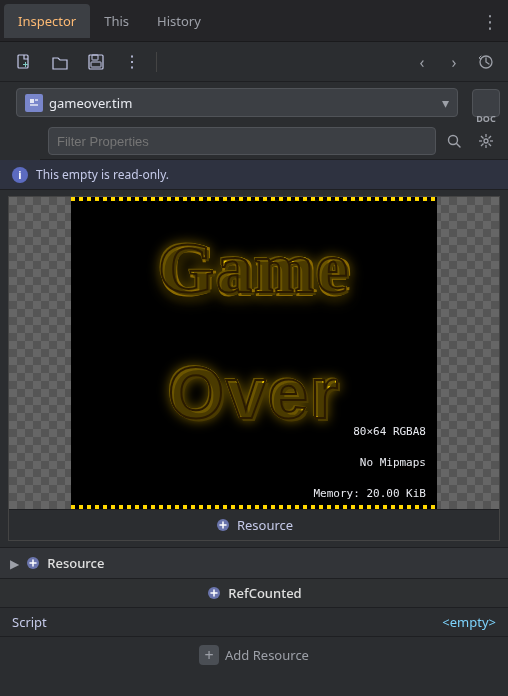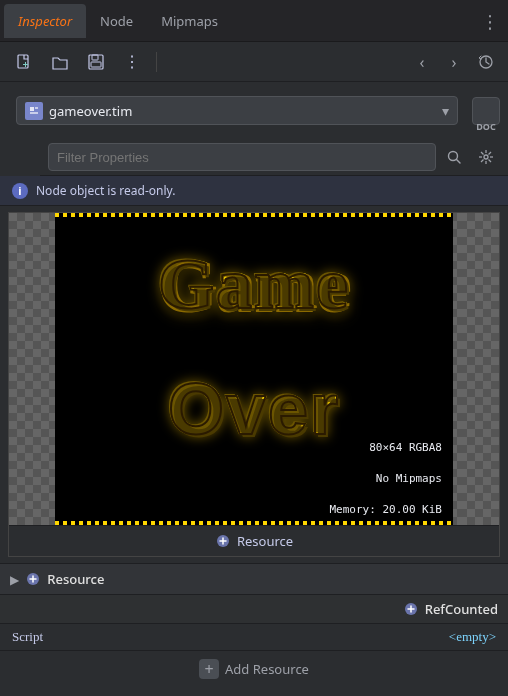--- a/index.html
+++ b/index.html
@@ -24,22 +24,21 @@
     }
     .tab {
       padding: 8px 14px;
       border-radius: 4px 4px 0 0;
       cursor: pointer;
       font-size: 13px;
       color: #9da0a8;
     }
     .tab.active {
       background: #3c3f44;
-      color: #f97316;
-      font-style: italic;
+      color: #fdba74;
     }
     .tab-spacer { flex: 1; }
     .tab-menu-btn {
       width: 28px; height: 28px;
       display: flex; align-items: center; justify-content: center;
       border-radius: 4px;
       cursor: pointer;
       color: #9da0a8;
       font-size: 18px;
     }
@@ -75,21 +74,21 @@
     }
     .toolbar-right { margin-left: auto; display: flex; align-items: center; gap: 4px; }
 
     
     .file-selector {
       display: flex;
       align-items: center;
       background: #3c3f44;
       border-radius: 4px;
       padding: 4px 8px;
-      margin: 10px 8px;
+      margin: 2px 8px;
       cursor: pointer;
       gap: 6px;
       border: 1px solid #505358;
     }
     .file-icon {
       width: 18px; height: 18px;
       background: #7986cb;
       border-radius: 2px;
       display: flex; align-items: center; justify-content: center;
       font-size: 10px;
@@ -180,21 +179,21 @@
       background-image:
         repeating-conic-gradient(#555 0% 25%, #666 0% 50%);
       background-size: 16px 16px;
       position: relative;
       overflow: hidden;
     }
     .image-canvas {
       position: absolute;
       top: 0; left: 50%;
       transform: translateX(-50%);
-      width: 398px;
+      width: 366px;
       height: 312px;
       display: flex;
       align-items: center;
       justify-content: center;
       background: #000;
     }
     
     .gameover-art {
       width: 398px;
       height: 312px;
@@ -314,28 +313,27 @@
       color: #e0e0e0;
       font-weight: 500;
     }
     .subsection-header {
       display: flex;
       align-items: center;
       background: #2e3032;
       padding: 5px 10px;
       border-bottom: 1px solid #1e1f22;
       gap: 6px;
-      justify-content: flex-end;
+      justify-content: center;
     }
     .property-row {
       display: flex;
       align-items: center;
       padding: 5px 12px;
       border-bottom: 1px solid #1e1f22;
-      font-family: Liberation Serif, serif;
     }
     .property-label {
       flex: 1;
       color: #c5cae9;
       font-size: 13px;
     }
     .property-value {
       color: #7dd3fc;
       font-size: 13px;
     }
@@ -370,24 +368,24 @@
     .res-icon svg { width: 16px; height: 16px; }
   </style>
 </head>
 <body>
 
 <div class="tab-bar">
   <div class="tab active">
     <span>Inspector</span>
   </div>
   <div class="tab">
-    <span>Node</span>
+    <span>This</span>
   </div>
   <div class="tab">
-    <span>Mipmaps</span>
+    <span>History</span>
   </div>
   <div class="tab-spacer"></div>
   <div class="tab-menu-btn">⋮</div>
 </div>
 
 <div class="toolbar">
   <button class="toolbar-btn" title="New">
 
     <svg width="18" height="18" viewBox="0 0 18 18" fill="none" xmlns="http://www.w3.org/2000/svg">
       <rect x="3" y="2" width="10" height="13" rx="1" stroke="#c5cae9" stroke-width="1.2" fill="none"></rect>
@@ -460,21 +458,21 @@
       <line x1="3" y1="3" x2="5.5" y2="5.5" stroke="#9da0a8" stroke-width="1.3"></line>
       <line x1="10.5" y1="10.5" x2="13" y2="13" stroke="#9da0a8" stroke-width="1.3"></line>
       <line x1="13" y1="3" x2="10.5" y2="5.5" stroke="#9da0a8" stroke-width="1.3"></line>
       <line x1="5.5" y1="10.5" x2="3" y2="13" stroke="#9da0a8" stroke-width="1.3"></line>
     </svg>
   </div>
 </div>
 
 <div class="info-bar">
   <div class="info-icon">i</div>
-  <span>Node object is read-only.</span>
+  <span>This empty is read-only.</span>
 </div>
 
 <div class="image-preview-container">
   <div class="checker-outer">
     <div class="checker-bg">
 
       <div class="side-checker left"></div>
       <div class="side-checker right"></div>
 
       <div class="image-canvas">

